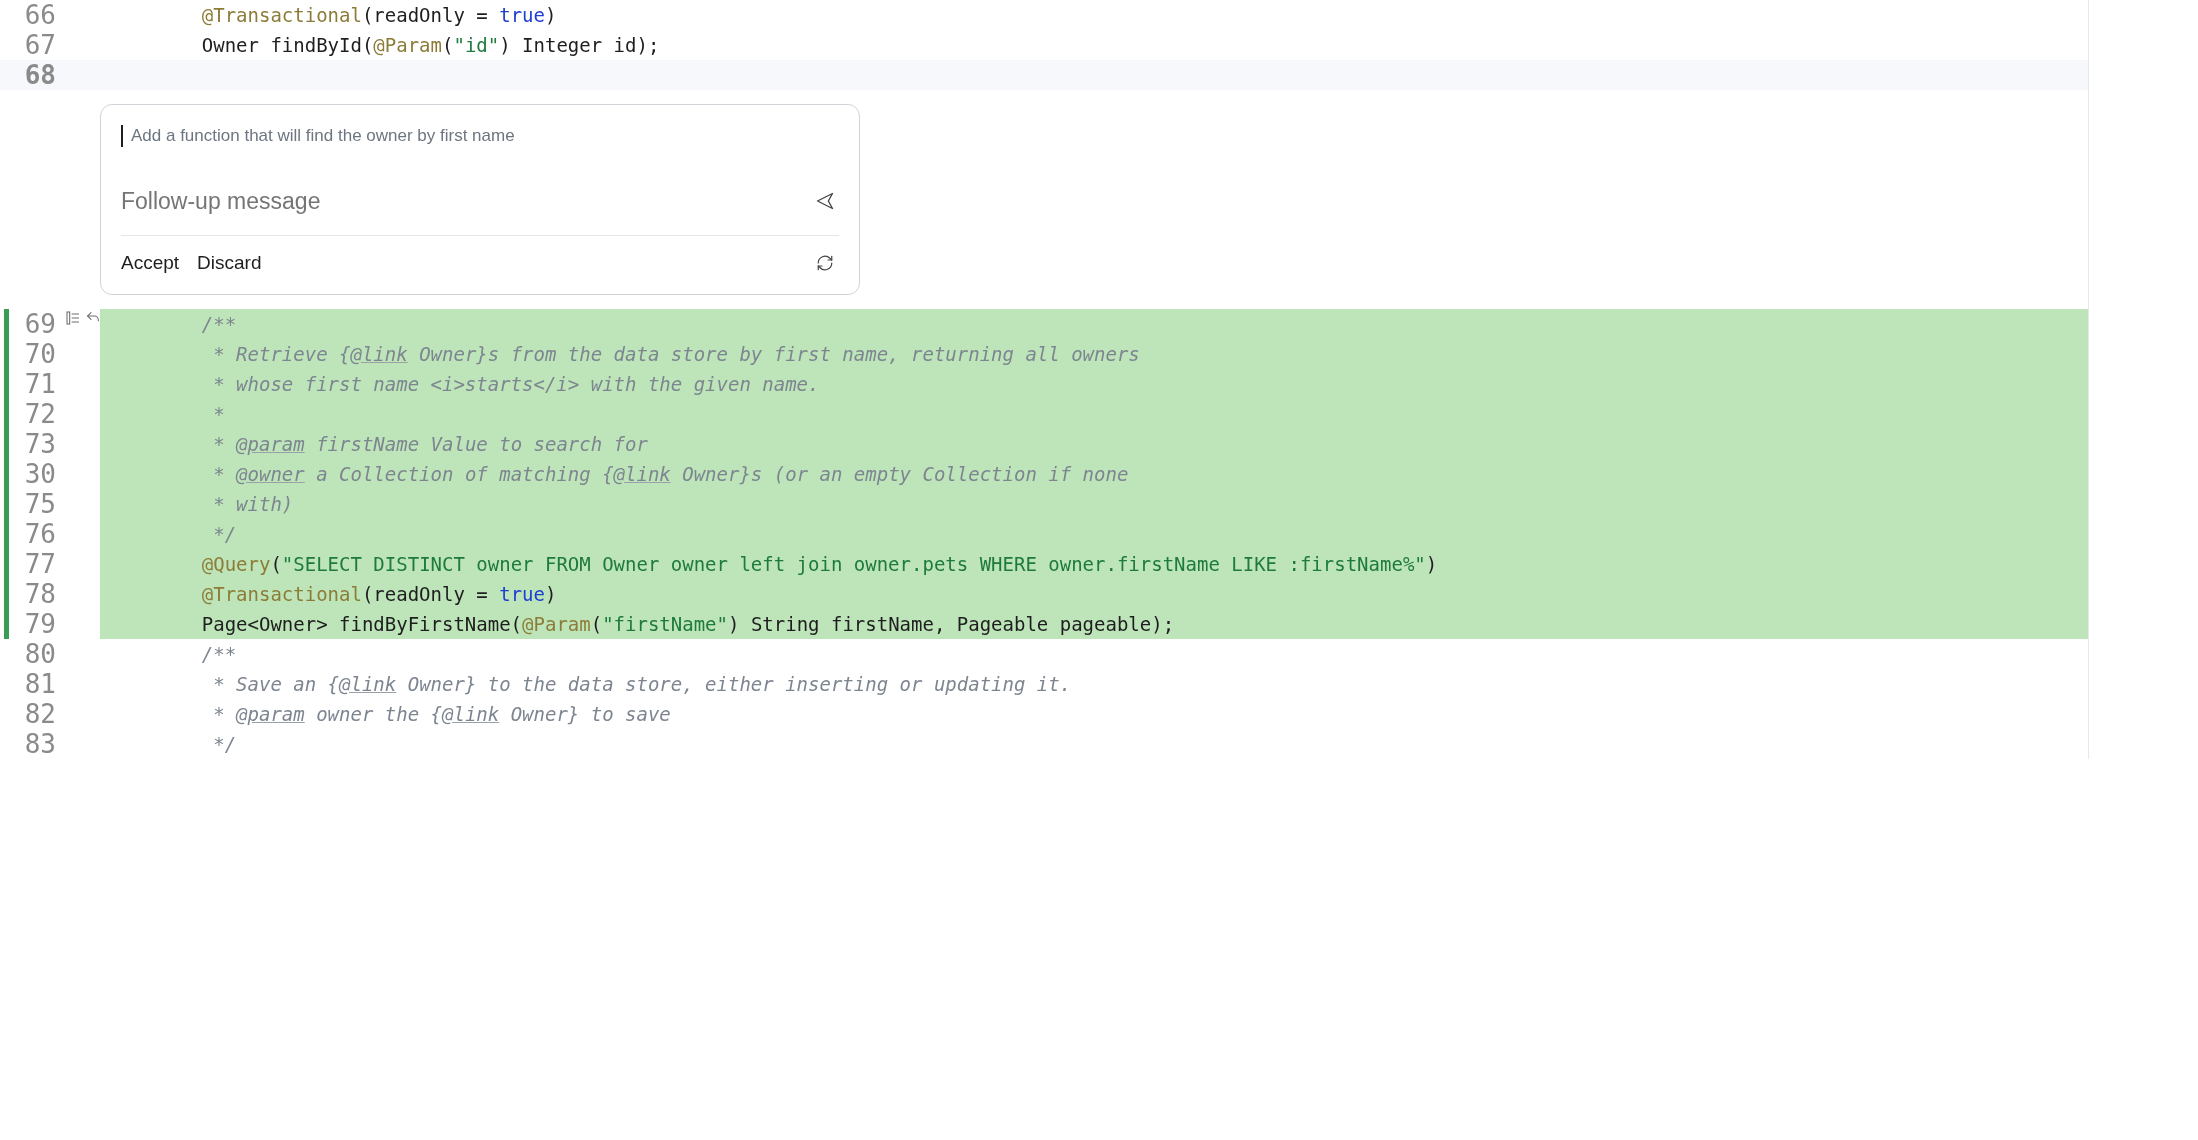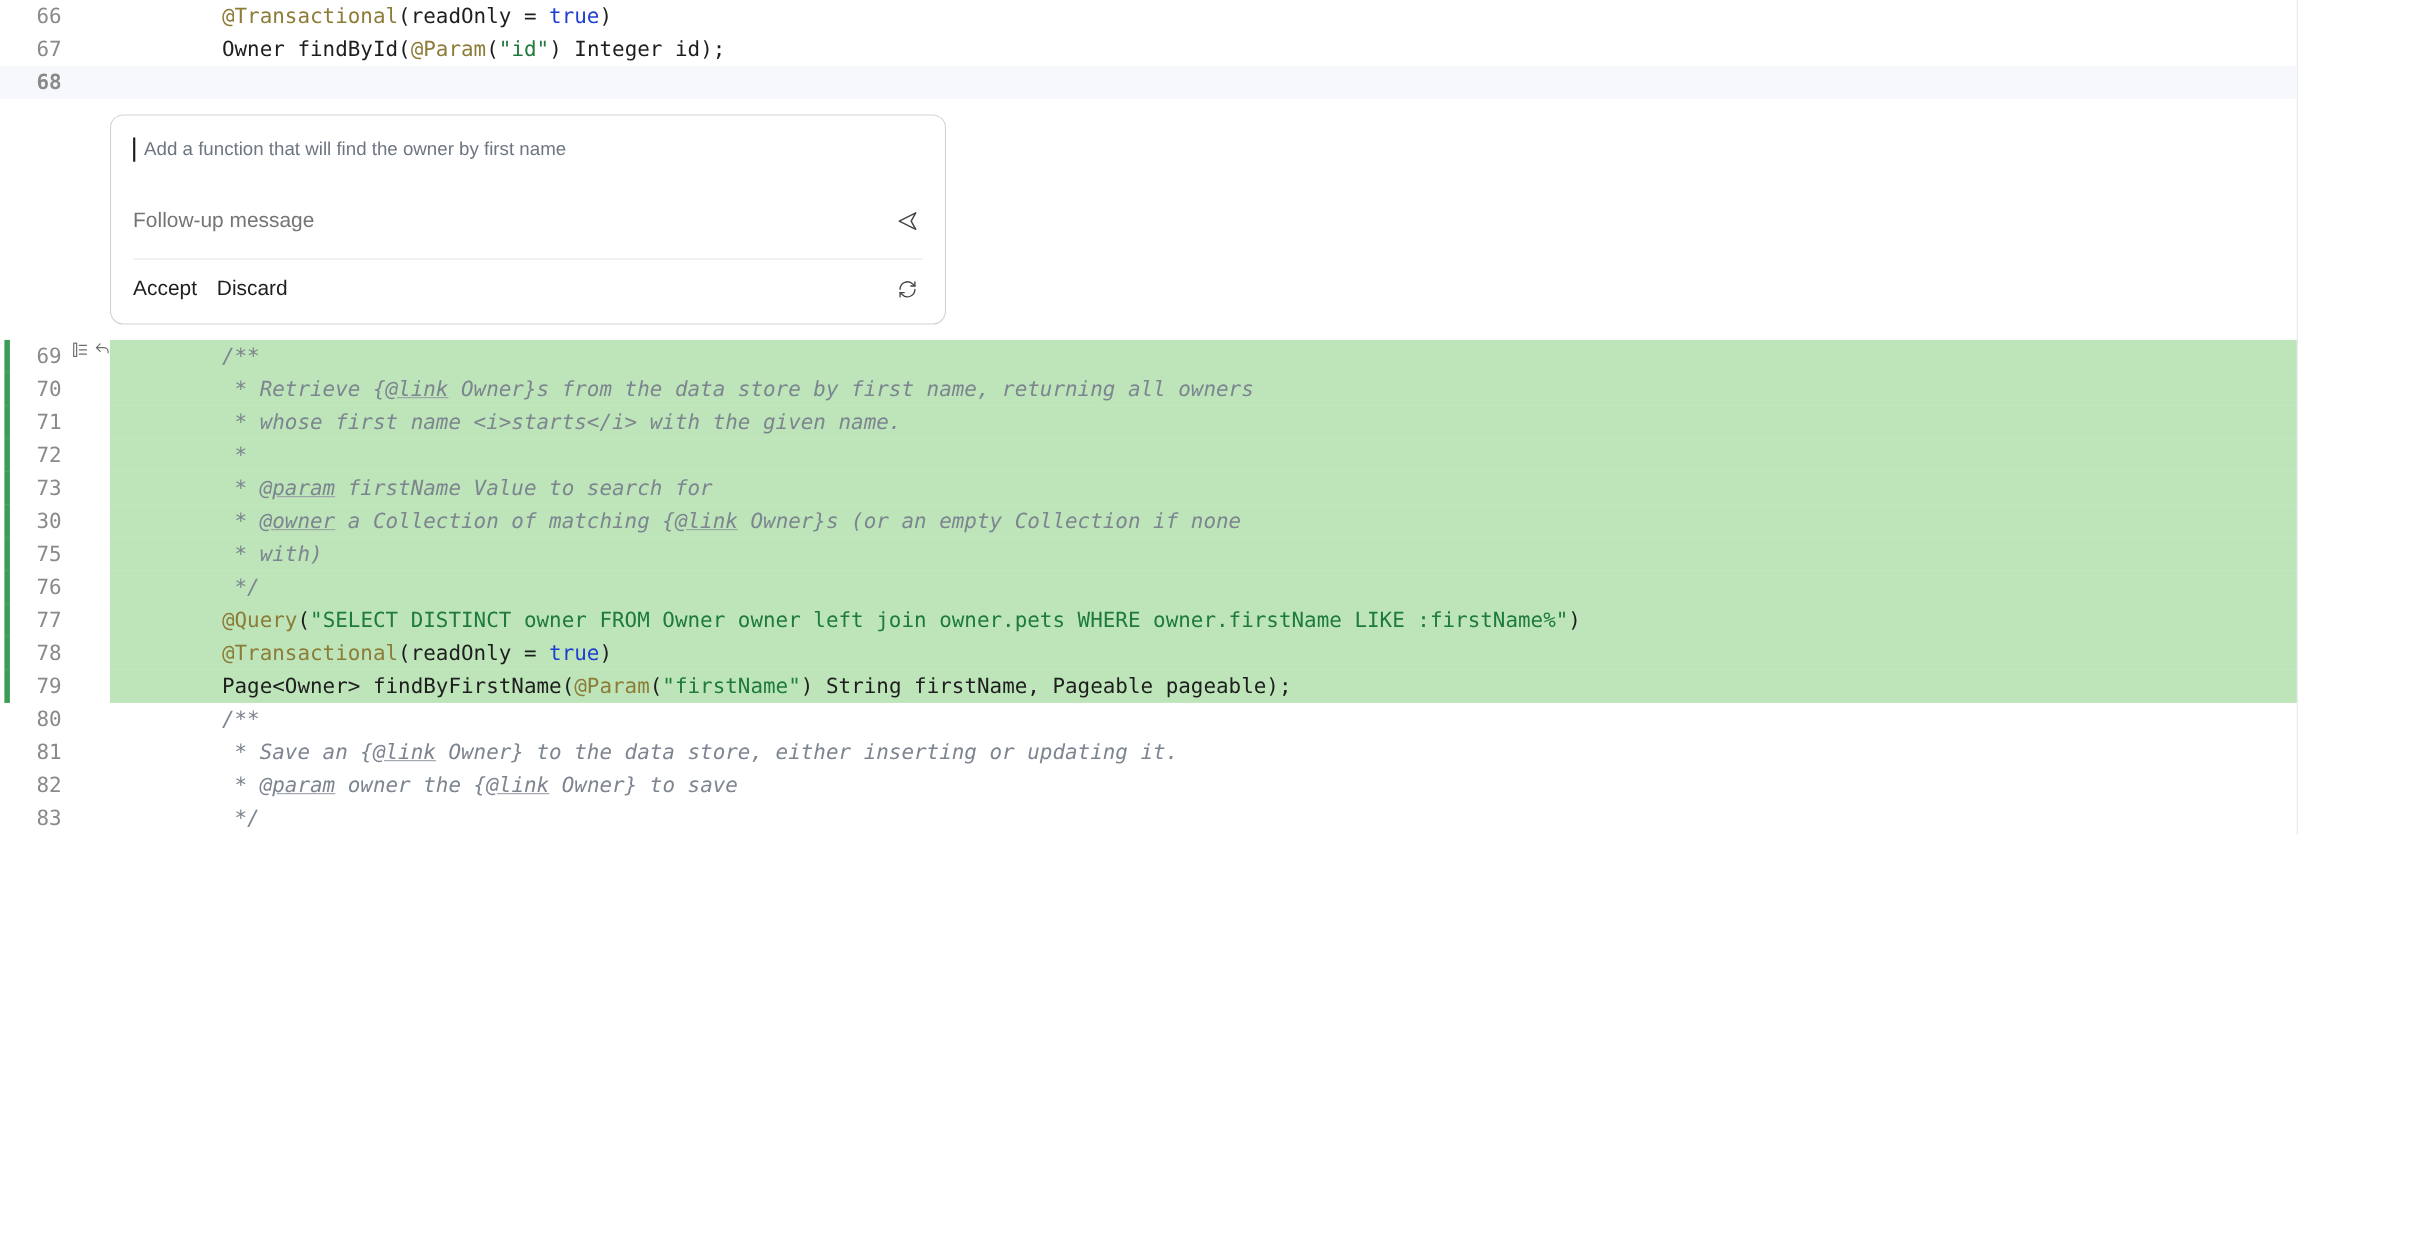--- a/index.html
+++ b/index.html
@@ -23,21 +23,21 @@
     line-height: 30px;
     font-family: "SF Mono", ui-monospace, Menlo, Monaco, Consolas, monospace;
     font-size: 19px;
   }
   .gutter {
     flex: 0 0 100px;
     text-align: right;
     padding-right: 44px;
     color: #8a8a8a;
     font-family: "SF Mono", ui-monospace, Menlo, Monaco, Consolas, monospace;
-    font-size: 19px;
+    font-size: 26px;
     user-select: none;
     position: relative;
   }
   .gutter-actions {
     position: absolute;
     right: -2px;
     top: 0;
     display: flex;
     gap: 2px;
   }
@@ -108,21 +108,21 @@
     align-items: center;
     justify-content: space-between;
     margin-top: 30px;
     border-bottom: 1px solid #e4e6ea;
     padding-bottom: 20px;
   }
   .followup-input {
     flex: 1 1 auto;
     border: none;
     outline: none;
-    font-size: 19px;
+    font-size: 23px;
     color: #6d7680;
     background: transparent;
   }
   .send-btn {
     width: 28px;
     height: 28px;
     display: inline-flex;
     align-items: center;
     justify-content: center;
     color: #444;

